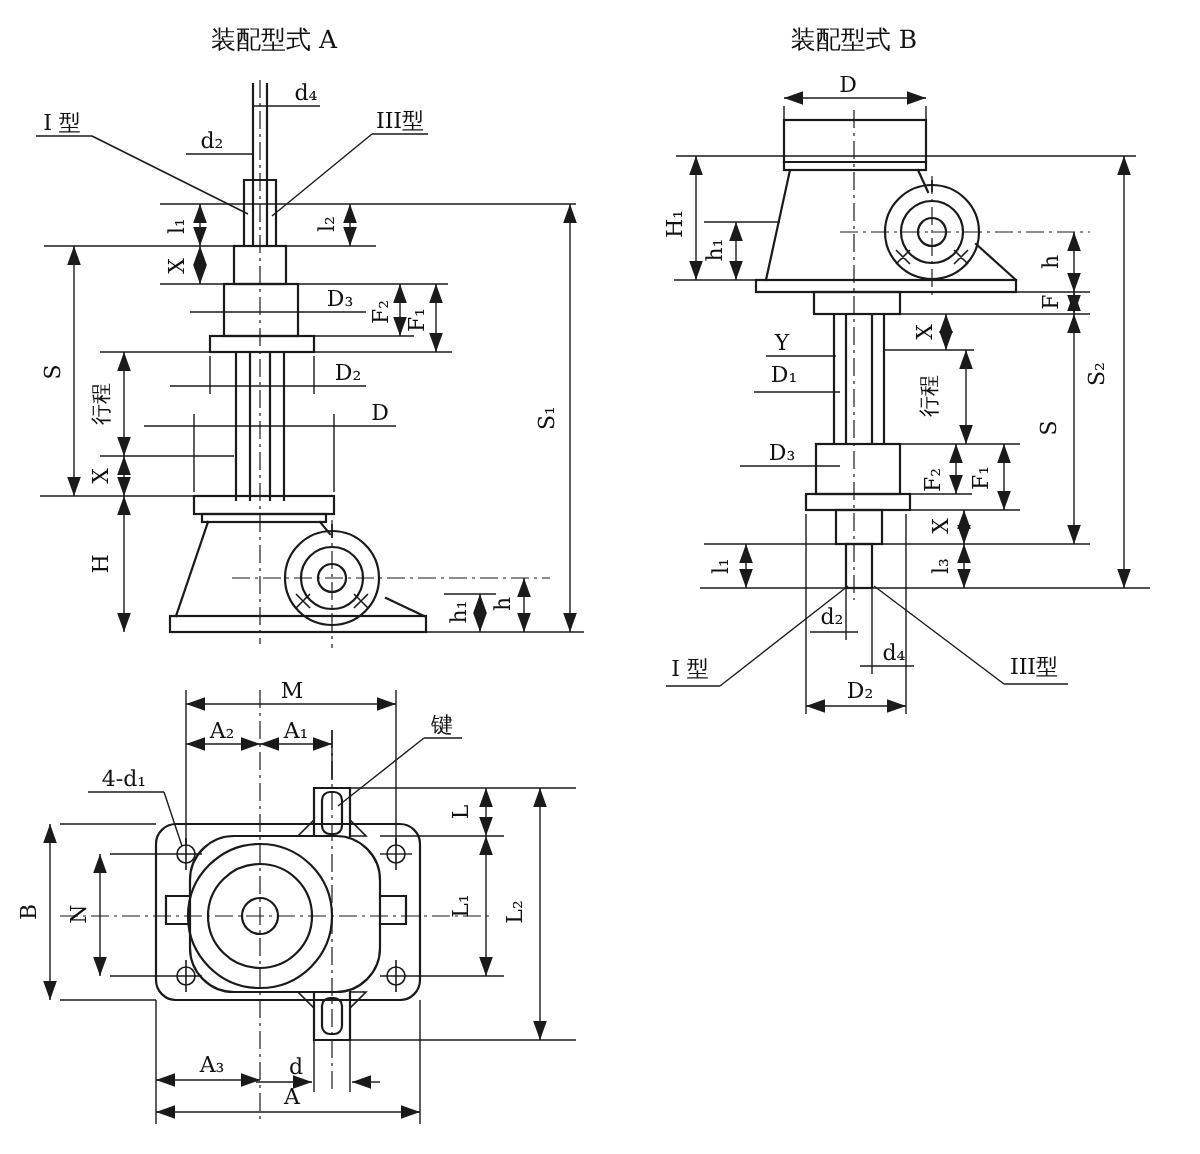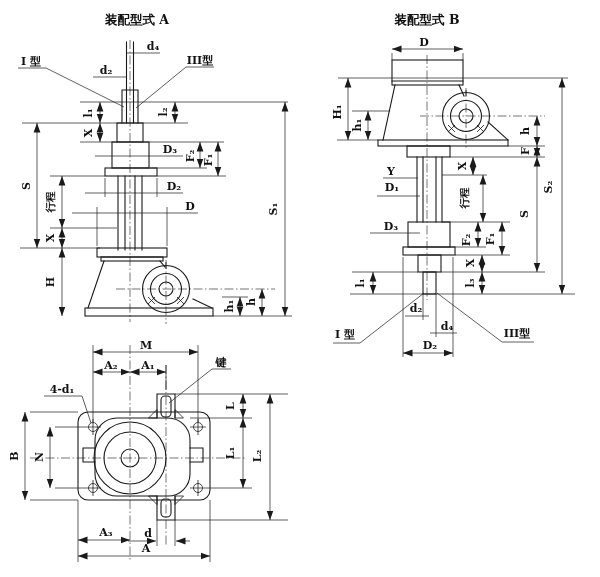--- a/index.html
+++ b/index.html
@@ -1,16 +1,16 @@
 <!DOCTYPE html>
 <html><head>
 <meta charset="utf-8">
 <style>
   html,body{margin:0;padding:0;background:#ffffff;}
-  #stage{position:relative;width:600px;height:577px;background:#fff;overflow:hidden;font-weight:bold;}
+  #stage{position:relative;width:600px;height:577px;background:#fff;overflow:hidden;}
   svg{position:absolute;left:0;top:0;}
   text{font-family:"DejaVu Serif","DejaVu Sans",serif;font-size:11px;fill:#111;}
   .ttl{font-size:12.5px;}
   .sm{font-size:10.5px;}
   .ol{stroke:#1a1a1a;stroke-width:1.1;fill:none;stroke-linecap:square;}
   .th{stroke:#1a1a1a;stroke-width:0.8;fill:none;}
   .dl{stroke:#1a1a1a;stroke-width:0.7;fill:none;}
   .dm{stroke:#1a1a1a;stroke-width:0.7;fill:none;marker-start:url(#ae);marker-end:url(#ae);}
   .de{stroke:#1a1a1a;stroke-width:0.7;fill:none;marker-end:url(#ae);}
   .cl{stroke:#1a1a1a;stroke-width:0.6;fill:none;stroke-dasharray:9 2.5 1.5 2.5;}

